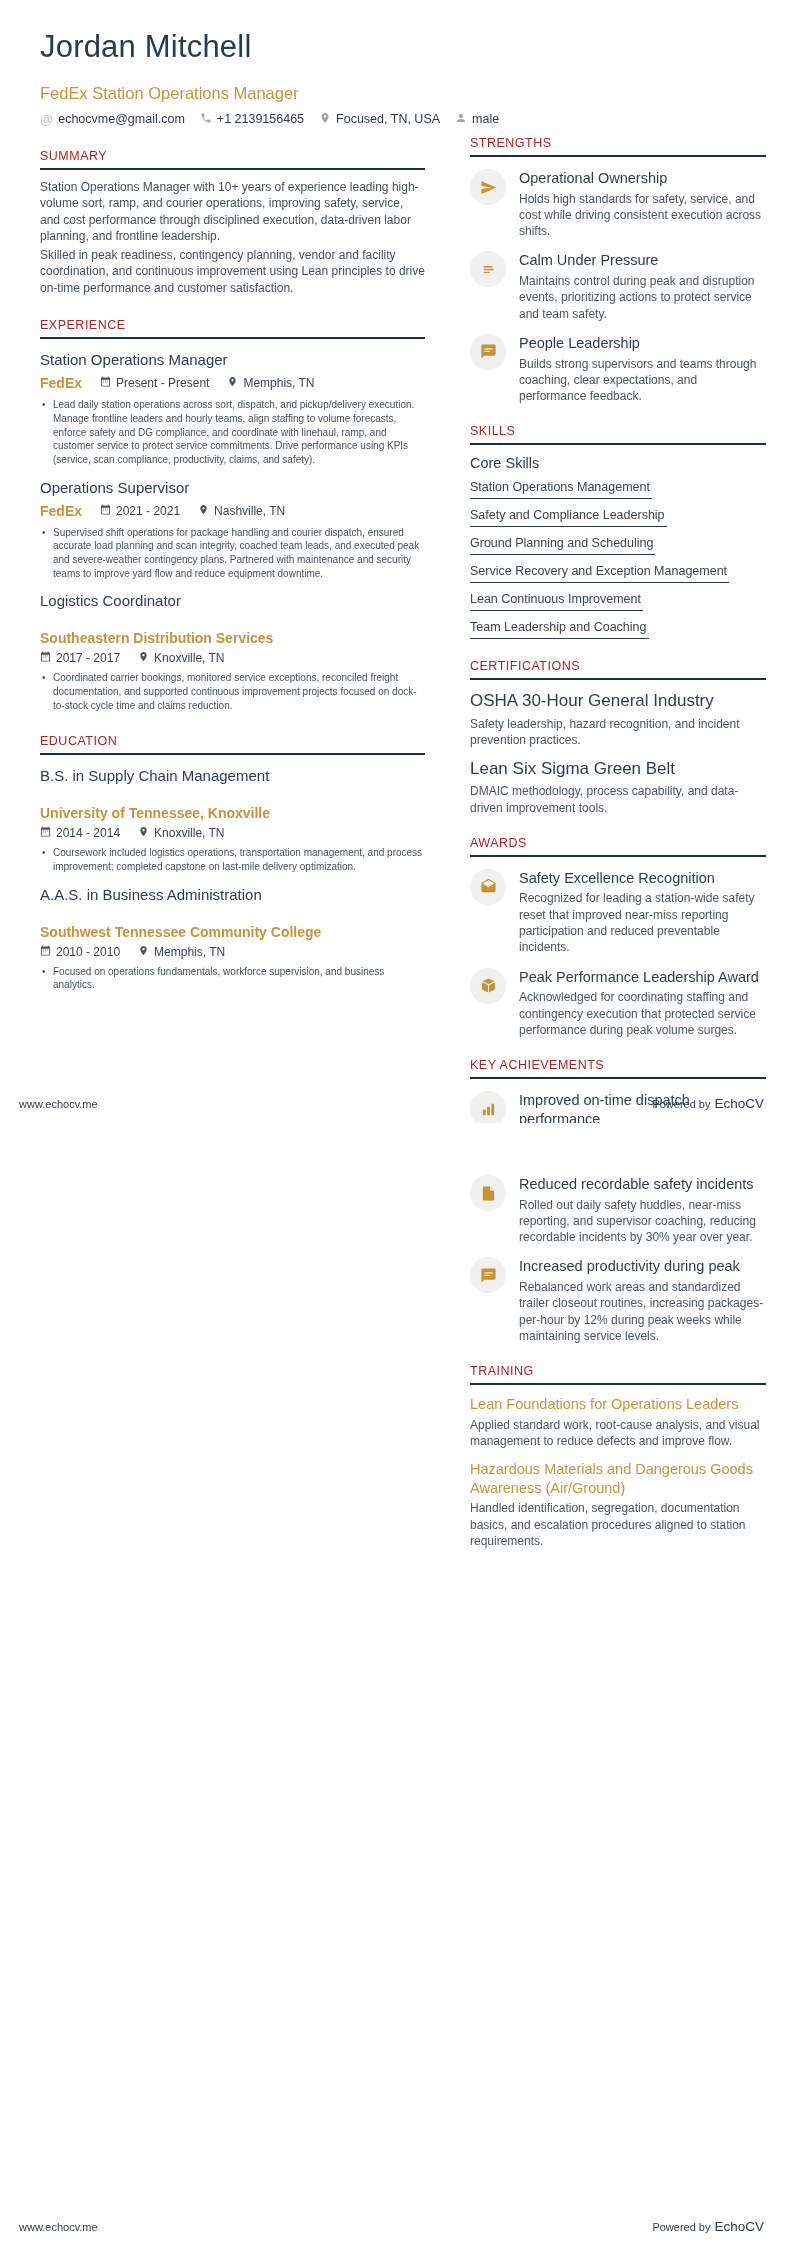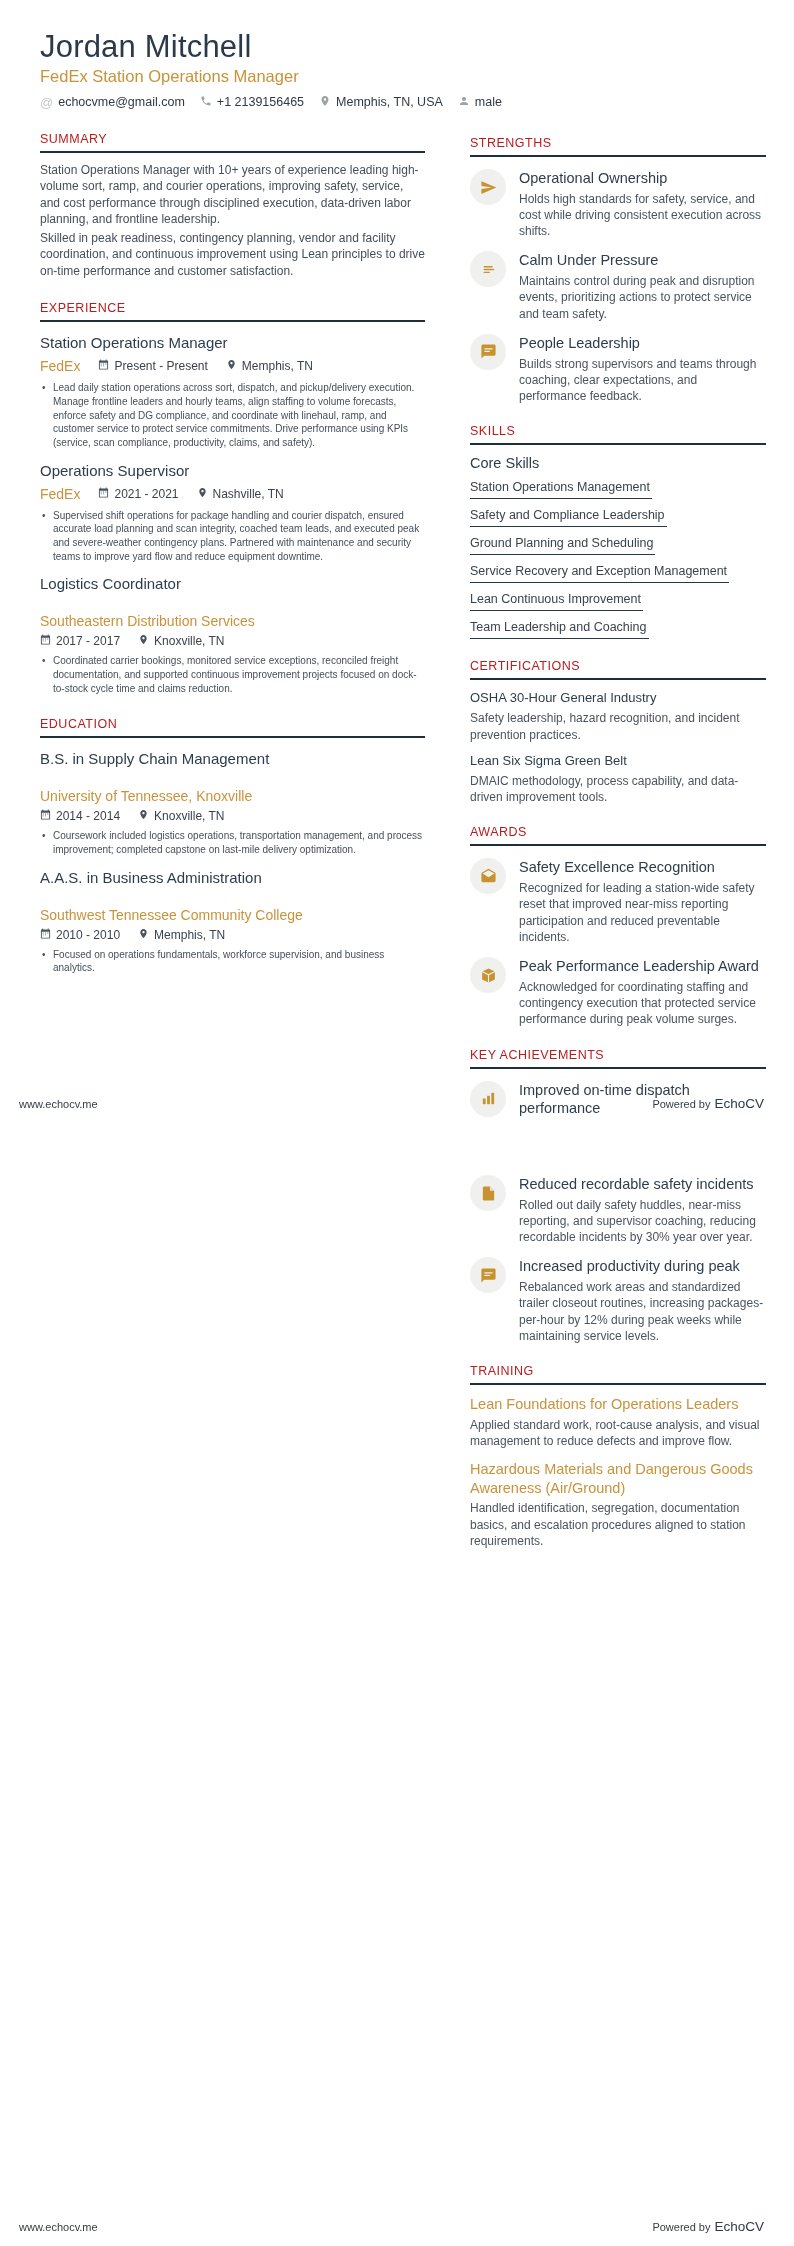--- a/index.html
+++ b/index.html
@@ -11,40 +11,40 @@
   .page{position:absolute;left:0;width:794px;height:1123px;background:#fff;overflow:hidden}
   #page1{top:0}
   #page2{top:1123px}
 
   .left-col{position:absolute;left:40px;top:0;width:385px}
   .right-col{position:absolute;left:470px;top:136px;width:296px}
   #page2 .right-col{top:40px}
 
   
   .name{margin-top:29px;font-size:31px;line-height:1.18;font-weight:500;color:#2b3a4a;letter-spacing:.2px}
-  .subtitle{margin-top:1px;font-size:16.5px;font-weight:500;color:#c9923a}
+  .subtitle{margin-top:18px;font-size:16.5px;font-weight:500;color:#c9923a}
   .contact{margin-top:9px;display:flex;align-items:center;gap:15px;font-size:12.5px;color:#2f3a45;white-space:nowrap}
   .contact .citem{display:flex;align-items:center;gap:5px}
   .contact svg{width:12px;height:12px;fill:#9aa1a8}
   .at-glyph{color:#c4c9cd;font-size:13px;line-height:1}
 
   
   .section{margin-top:22px}
   .section-heading{
     font-size:12.5px;color:#b91c1c;letter-spacing:.5px;font-weight:400;
     padding-bottom:5px;border-bottom:2px solid #1f2e3d;
   }
   .para{margin-top:9px;font-size:12px;line-height:1.38;color:#454f5b}
   .para + .para{margin-top:2px}
 
   .entry{margin-top:12px}
   .entry-title{font-size:15px;color:#2e3d4d;font-weight:500;line-height:1.25}
   .org-line{margin-top:18px}
   .meta-row{display:flex;flex-wrap:wrap;align-items:center;column-gap:18px;row-gap:4px;margin-top:4px}
-  .company{font-size:14px;color:#c9923a;font-weight:400;line-height:1.3}
+  .company{font-size:14px;color:#c9923a;font-weight:700;line-height:1.3}
   .meta-item{display:flex;align-items:center;gap:5px;font-size:12px;color:#39434e}
   .meta-item svg{width:11px;height:11px;fill:#4a545e;flex:0 0 auto}
   .bullets{margin-top:6px}
   .bullet{position:relative;padding-left:13px;font-size:10px;line-height:1.37;color:#454f5b}
   .bullet::before{content:"\2022";position:absolute;left:2px;top:0;color:#454f5b}
 
   
   .r-section{margin-top:20px}
   .r-section.first{margin-top:0}
   .ritem{display:flex;gap:13px;margin-top:12px}
@@ -53,21 +53,21 @@
   .icon-circle svg{width:17px;height:17px;fill:#c8922f}
   .ritem-body{flex:1;min-width:0}
   .item-title{font-size:14.5px;color:#2e3d4d;line-height:1.28}
   .item-desc{margin-top:3px;font-size:12px;line-height:1.36;color:#4a545f}
 
   .skill-group-title{margin-top:10px;font-size:14.5px;color:#2e3d4d}
   .skill-item{display:table;margin-top:9px;padding:0 2px 4px 0;font-size:12.5px;color:#39434e;
     border-bottom:1px solid #2a3947}
 
   .cert{margin-top:10px}
-  .cert-title{font-size:13px;color:#2e3d4d;line-height:1.3}
+  .cert-title{font-size:17px;color:#2e3d4d;line-height:1.3}
   .cert-desc{margin-top:3px;font-size:12px;line-height:1.36;color:#4a545f}
 
   .training-title{margin-top:10px;font-size:14.5px;color:#c9923a;line-height:1.3}
 
   
   .footer{position:absolute;left:19px;right:30px;bottom:12px;
     display:flex;justify-content:space-between;align-items:baseline;
     font-size:11px;color:#333c46}
   .powered{display:flex;align-items:baseline;gap:4px}
   .brand{font-size:13.5px;color:#2c3a4c;font-weight:500}
@@ -90,21 +90,21 @@
       <span class="citem">
         <span><svg viewBox="0 0 24 24">
               <path d="M6.62 10.79c1.44 2.83 3.76 5.14 6.59 6.59l2.2-2.21c.27-.27.67-.36 1.02-.24 1.12.37 2.33.57 3.57.57.55 0 1 .45 1 1V20c0 .55-.45 1-1 1-9.39 0-17-7.61-17-17 0-.55.45-1 1-1h3.5c.55 0 1 .45 1 1 0 1.25.2 2.45.57 3.57.11.35.03.74-.25 1.02l-2.2 2.2z"></path>
             </svg></span>
         <span>+1 2139156465</span>
       </span>
       <span class="citem">
         <span><svg viewBox="0 0 24 24">
               <path d="M12 2C8.13 2 5 5.13 5 9c0 5.25 7 13 7 13s7-7.75 7-13c0-3.87-3.13-7-7-7zm0 9.5c-1.38 0-2.5-1.12-2.5-2.5s1.12-2.5 2.5-2.5 2.5 1.12 2.5 2.5-1.12 2.5-2.5 2.5z"></path>
             </svg></span>
-        <span>Memphis, TN, USA</span>
+        <span>Focused, TN, USA</span>
       </span>
       <span class="citem">
         <span><svg viewBox="0 0 24 24">
               <path d="M12 12c2.21 0 4-1.79 4-4s-1.79-4-4-4-4 1.79-4 4 1.79 4 4 4zm0 2c-2.67 0-8 1.34-8 4v2h16v-2c0-2.66-5.33-4-8-4z"></path>
             </svg></span>
         <span>male</span>
       </span>
     </div>
 
     <div class="section">

